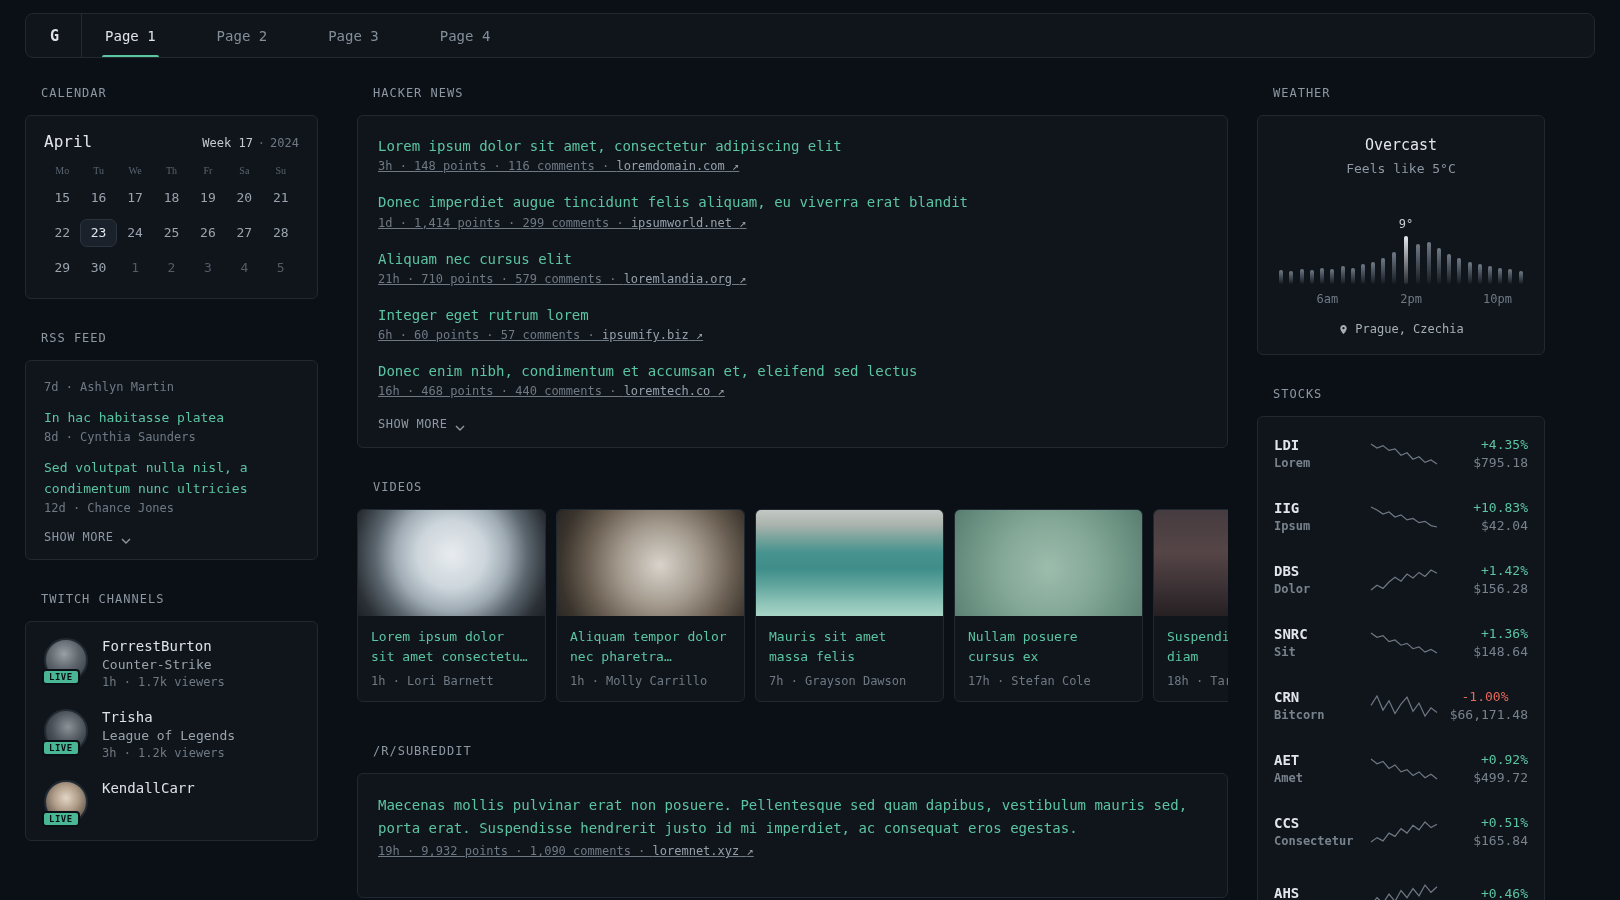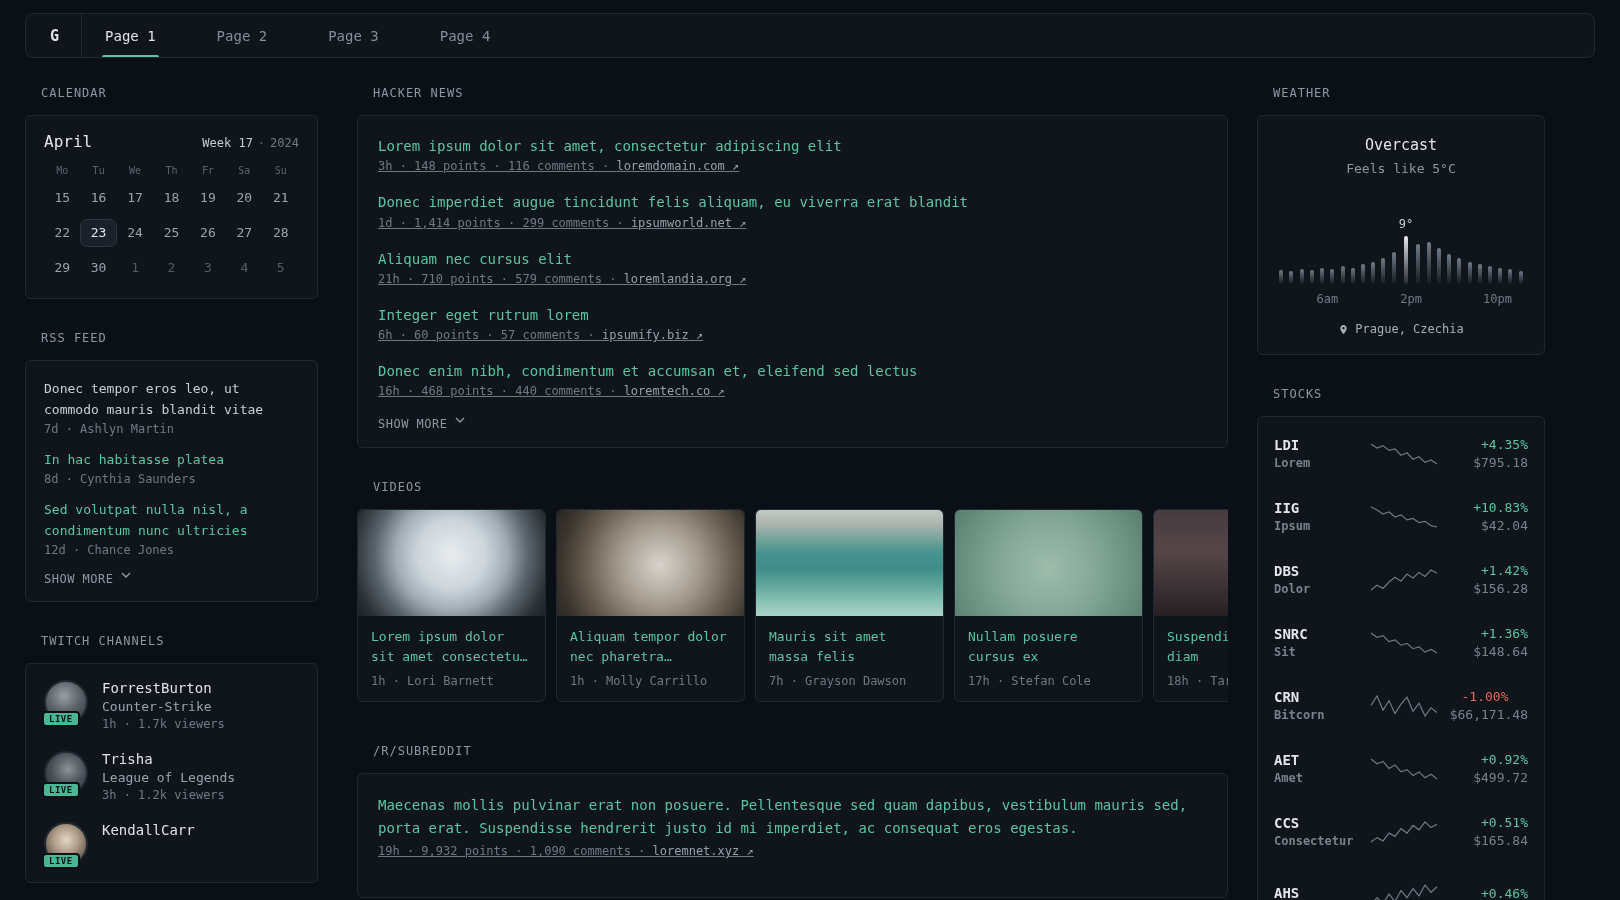--- a/index.html
+++ b/index.html
@@ -36,33 +36,33 @@
 
   
   .cal-card { padding:16px 18px; }
   .cal-head { display:flex; justify-content:space-between; align-items:baseline; margin-bottom:14px; }
   .cal-month { font-size:16px; color:#e2e6ea; }
   .cal-meta { font-size:12px; color:#c3cad1; }
   .cal-meta .dot { color:#5a646f; margin:0 5px; }
   .cal-meta .year { color:#6f7984; }
   .cal-grid { display:grid; grid-template-columns:repeat(7,1fr); row-gap:7px; text-align:center; }
   .cal-dows { margin-bottom:8px; }
-  .cal-dow { font-size:10px; color:#5a646f; }
+  .cal-dow { font-size:10px; color:#5a646f;font-family:Liberation Serif, serif; }
   .cal-cell { font-size:13px; color:#9aa3ad; height:28px; line-height:28px; border-radius:7px; }
   .cal-cell.outside { color:#525b65; }
   .cal-cell.selected { background:#1a212a; border:1px solid #2c343e; color:#e2e6ea; line-height:26px; }
 
   
   .rss-card { padding:17px 18px 15px; }
   .rss-item { margin-bottom:13px; }
   .rss-title { font-size:13px; line-height:21px; color:#c9cfd6; display:block; }
   .rss-item.hl .rss-title { color:#5bc5a2; }
   .rss-meta { font-size:12px; color:#6f7984; margin-top:2px; }
   .show-more { font-size:12px; color:#8d97a2; letter-spacing:.5px; margin-top:15px;
-               display:flex; gap:7px; align-items:flex-start; cursor:pointer; }
+               display:flex; gap:7px; align-items:flex-end; cursor:pointer; }
   .chev { width:10px; height:6px; stroke:#8d97a2; stroke-width:1.4; fill:none; }
 
   
   .tw-card { padding:16px 18px; }
   .tw-row { display:flex; gap:14px; margin-bottom:20px; cursor:pointer; }
   .tw-row:last-of-type { margin-bottom:0; }
   .avatar { width:44px; height:44px; border-radius:50%; position:relative; flex:none;
             border:2px solid #222a33; }
   .tw-row:nth-of-type(1) .avatar { background:radial-gradient(circle at 45% 35%, #9aa0a6 0%, #5d646b 45%, #2c3238 100%); }
   .tw-row:nth-of-type(2) .avatar { background:radial-gradient(circle at 55% 40%, #8b9298 0%, #4a5158 50%, #24292f 100%); }
@@ -197,21 +197,20 @@
           </div>
       </div>
     </section>
 
     <section class="widget">
       <h2 class="sec-h">RSS FEED</h2>
       <div class="card rss-card">
         <div>
 
             <article class="rss-item">
-              <a class="rss-title">Donec tempor eros leo, ut commodo mauris blandit vitae</a>
               <div class="rss-meta">7d · Ashlyn Martin</div>
             </article>
 
             <article class="rss-item hl">
               <a class="rss-title">In hac habitasse platea</a>
               <div class="rss-meta">8d · Cynthia Saunders</div>
             </article>
 
             <article class="rss-item hl">
               <a class="rss-title">Sed volutpat nulla nisl, a condimentum nunc ultricies</a>

